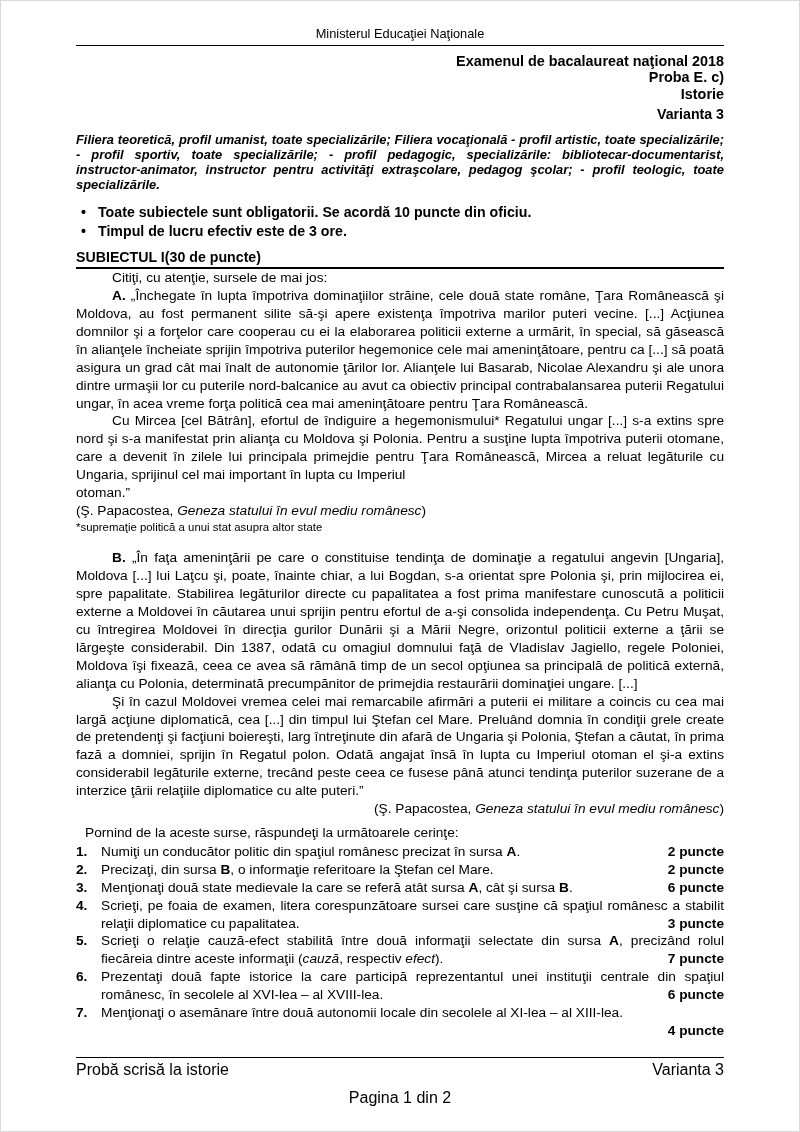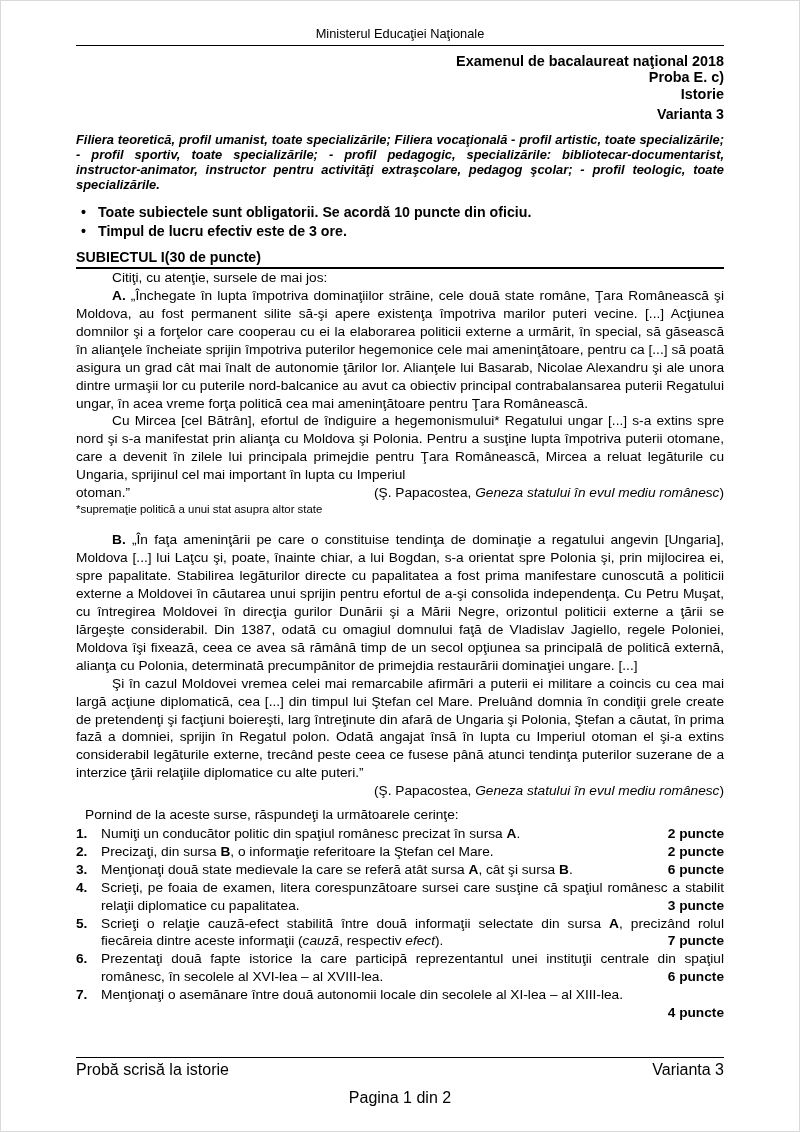--- a/index.html
+++ b/index.html
@@ -31,21 +31,21 @@
 
   .subject-heading-row {
     margin-top:8px; display:flex; justify-content:flex-start;
     font-weight:bold; font-size:14.2px; line-height:18px;
     border-bottom:2px solid #000; padding-bottom:1px;
   }
 
   .body-text { font-size:13.7px; line-height:17.9px; }
   .intro-line { text-indent:36px; }
   .src-para { text-align:justify; text-indent:36px; }
-  .citation-split { display:flex; justify-content:space-between; }
+  .citation-split { display:flex; justify-content:space-between;flex-direction:column; }
   .citation-right { text-align:right; }
   .footnote { font-size:11.4px; line-height:13.5px; margin-top:1px; }
   .section-gap { height:15px; }
   .small-gap { height:4px; }
 
   .prompt-line { padding-left:9px; margin-top:2px; }
 
   .question-list { margin-top:1px; }
   .question-row { display:grid; grid-template-columns:25px 1fr; }
   .q-num { font-weight:bold; }

